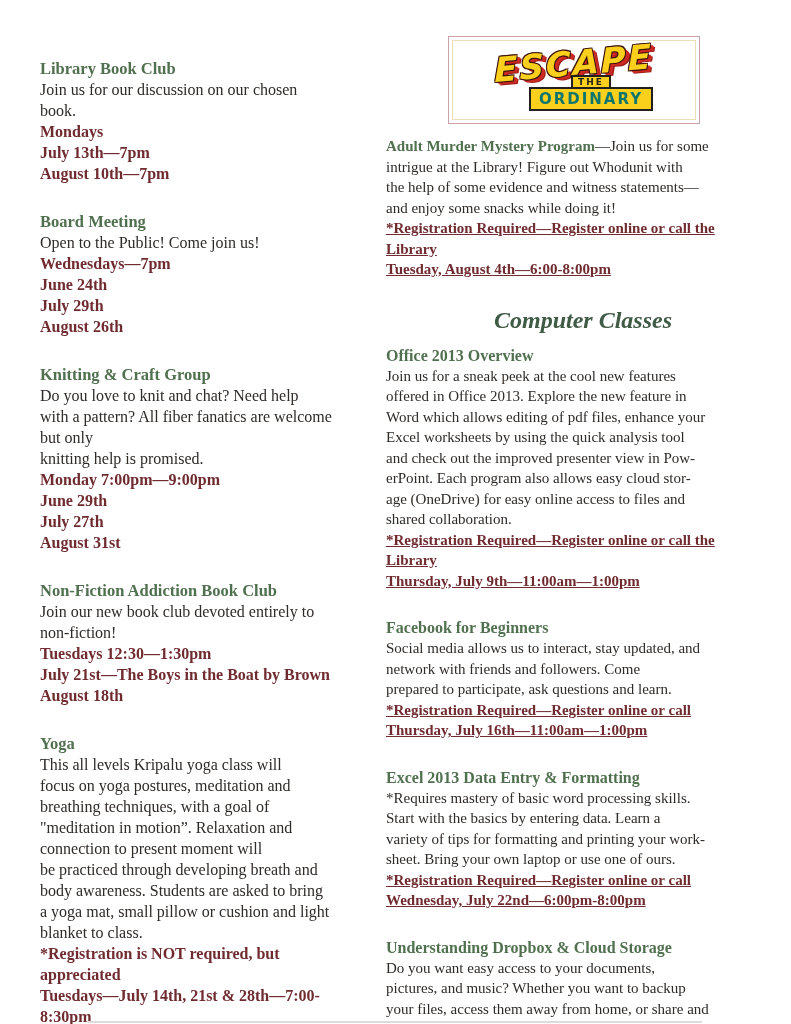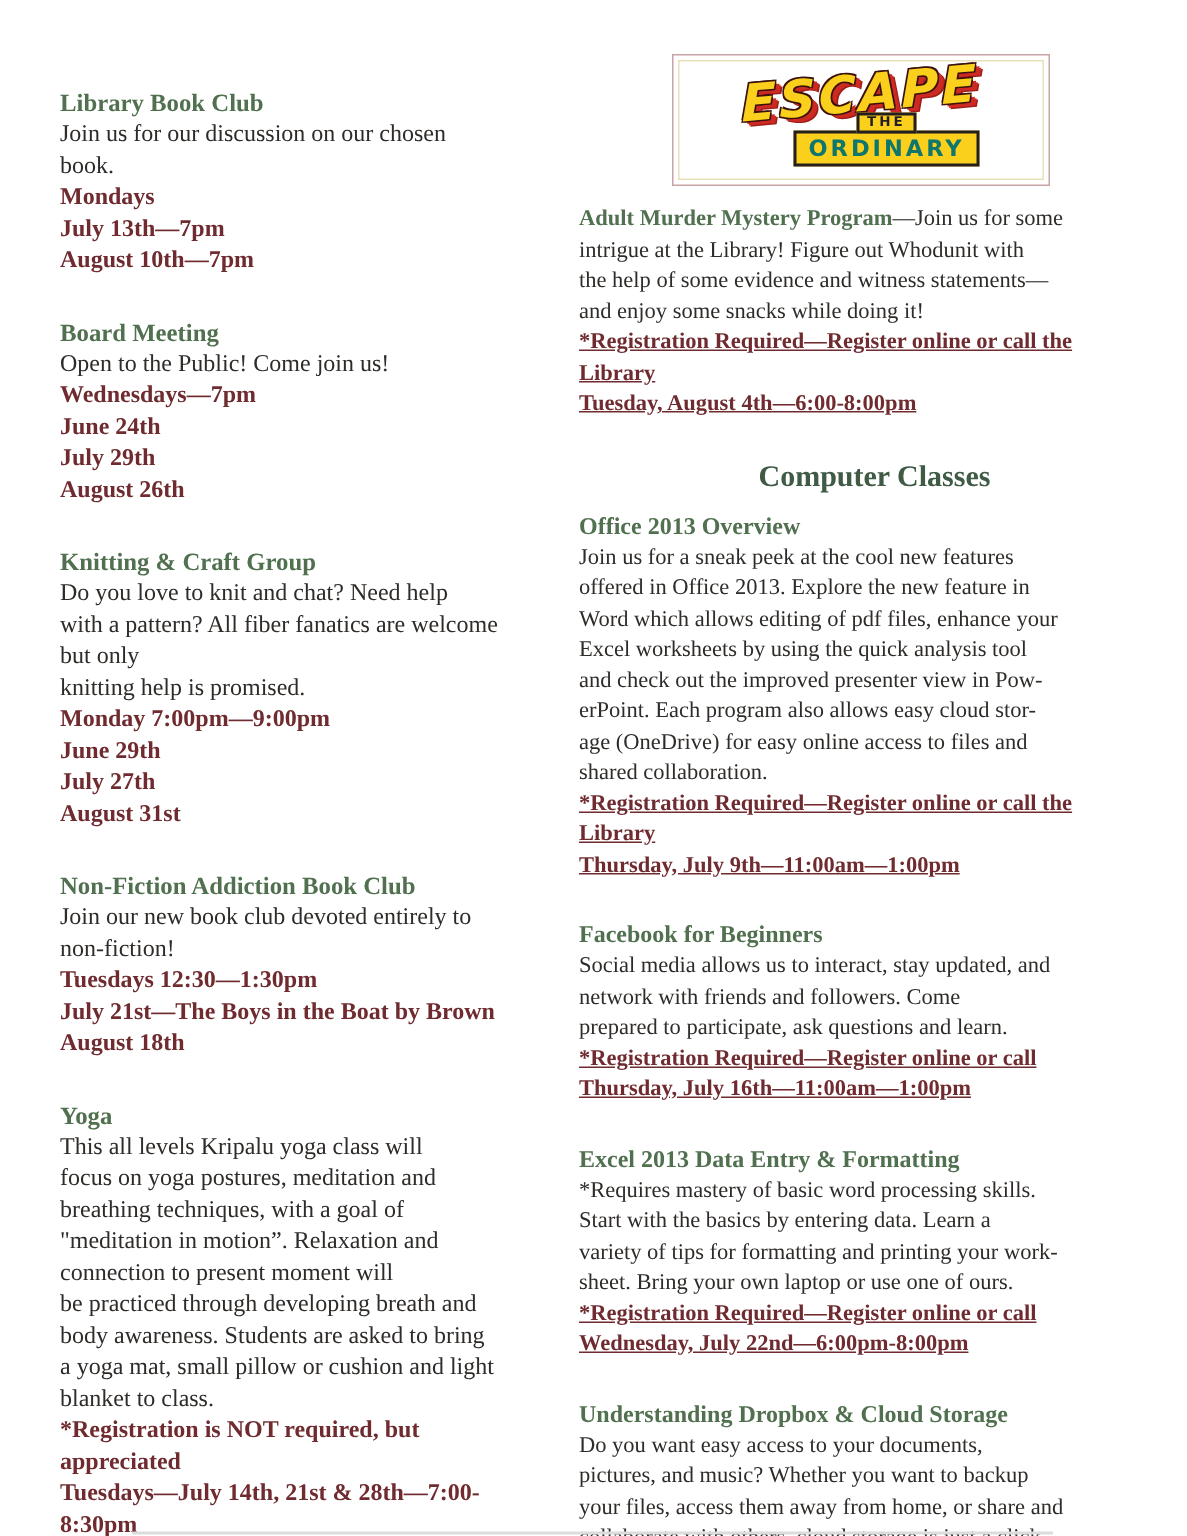--- a/index.html
+++ b/index.html
@@ -33,23 +33,24 @@
   .red-text{
     margin:0;font-size:16px;line-height:21px;font-weight:bold;
     color:var(--red,#6f2b2f);white-space:pre-line;
   }
   .right-col .section h3{font-size:16px;line-height:20px;}
   .right-col .body-text{font-size:15px;line-height:20.5px;}
   .right-col .red-text{font-size:15px;line-height:20.5px;text-decoration:underline;}
   .inline-heading{color:var(--green,#50704f);font-weight:bold;}
 
   .computer-title{
-    font-size:20px;font-weight:bold;text-align:center;
+    font-size:24px;font-weight:bold;text-align:center;
     color:var(--green-dark,#3f5a45);
     margin:14px 0 12px 0;
+    font-style:italic;
   }
 
   
   .logo-box{
     width:244px;margin:6px 0 12px 62px;
     background:#ffffff;
     border:1px solid var(--logo-pink,#c8a2a5);
     padding:3px;
   }
   .logo-inner{

